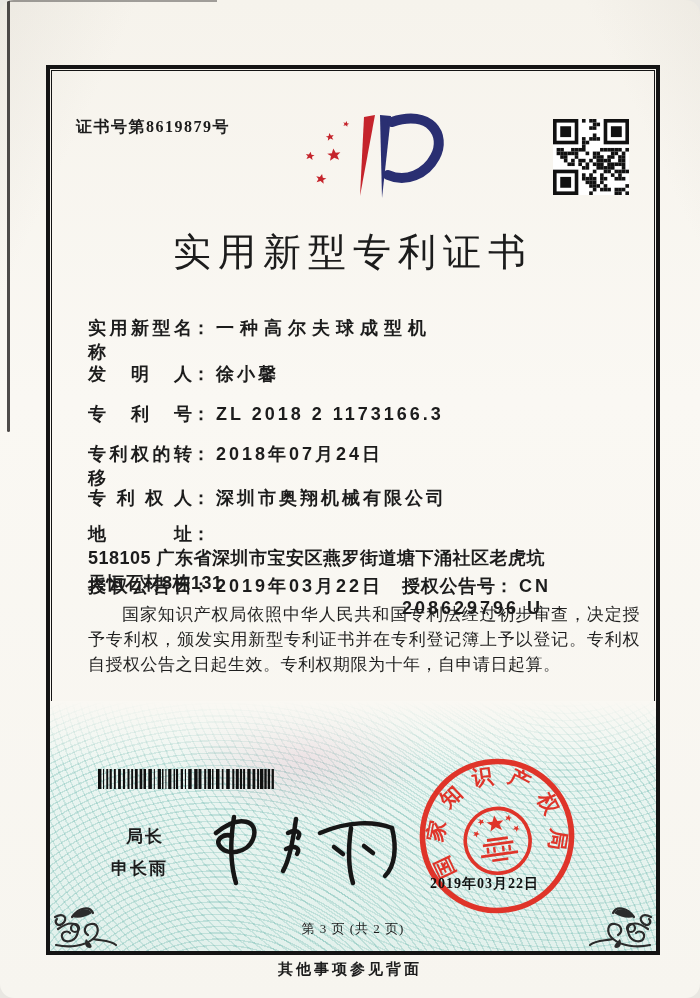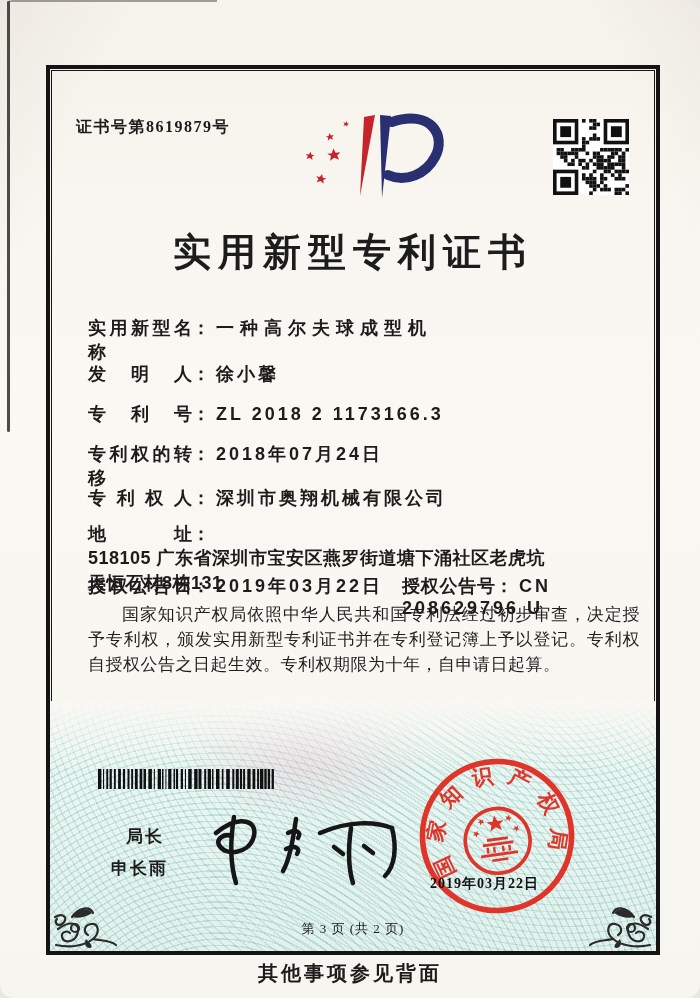--- a/index.html
+++ b/index.html
@@ -24,21 +24,21 @@
       linear-gradient(180deg,rgba(250,248,243,1) 0,rgba(250,248,243,0) 70px),
       radial-gradient(ellipse 180px 90px at 42% 22%, rgba(235,160,185,.28), rgba(235,160,185,0) 70%),
       repeating-radial-gradient(circle at 28% 155%, rgba(40,150,138,.20) 0 1.4px, rgba(40,150,138,0) 1.4px 6.2px),
       repeating-radial-gradient(circle at 85% -55%, rgba(40,150,138,.16) 0 1.4px, rgba(40,150,138,0) 1.4px 7.1px),
       linear-gradient(180deg,#edf7f3,#e2f1ec);
   }
 
   .cert-no{position:absolute;left:26px;top:48px;font-size:16px;letter-spacing:1.5px;font-weight:bold;z-index:1;}
   .logo{position:absolute;left:244px;top:42px;z-index:1;}
   .qr{position:absolute;left:503px;top:50px;z-index:1;}
-  .title{position:absolute;left:0;right:0;top:158px;text-align:center;font-size:38px;font-weight:bold;
+  .title{position:absolute;left:0;right:0;top:158px;text-align:center;font-size:38px;font-weight:normal;
          letter-spacing:7px;z-index:1;font-family:"Liberation Serif","DejaVu Serif",serif;}
 
   .frow{position:absolute;left:38px;right:18px;z-index:1;
         font-family:"Liberation Sans","DejaVu Sans",sans-serif;font-weight:bold;font-size:18px;}
   .flabel{display:inline-block;width:104px;text-align:justify;text-align-last:justify;vertical-align:top;font-family:Liberation Mono, monospace;}
   .fcolon{margin:0 6px 0 0;}
   .fvalue{letter-spacing:3px;}
   .v-wide{letter-spacing:6px;}
   .v-addr{letter-spacing:.5px;display:inline-block;width:472px;vertical-align:top;line-height:25px;}
   .pair2{position:absolute;left:314px;top:0;}
@@ -54,21 +54,21 @@
   .signature{position:absolute;left:146px;top:734px;z-index:2;}
 
   .seal{position:absolute;left:366px;top:686px;z-index:2;transform:rotate(-8deg);opacity:.95;}
   .seal-date{position:absolute;left:380px;top:806px;z-index:3;font-size:14px;font-weight:bold;letter-spacing:1px;color:#111;}
 
   .ornament{position:absolute;bottom:2px;z-index:2;}
   .orn-left{left:2px;}
   .orn-right{right:2px;transform:scaleX(-1);}
 
   .page-info{position:absolute;left:0;right:0;top:851px;text-align:center;font-size:13px;letter-spacing:1px;z-index:3;}
-  .back-note{position:absolute;left:0;right:0;top:960px;text-align:center;font-size:20px;font-weight:bold;letter-spacing:3px;}
+  .back-note{position:absolute;left:0;right:0;top:960px;text-align:center;font-size:15px;font-weight:bold;letter-spacing:3px;}
 </style>
 </head>
 <body>
 
 <div class="page">
   <div class="scan-edge"></div>
   <div class="scan-edge-top"></div>
 
   <div class="frame">
     <div class="frame-inner"></div>

